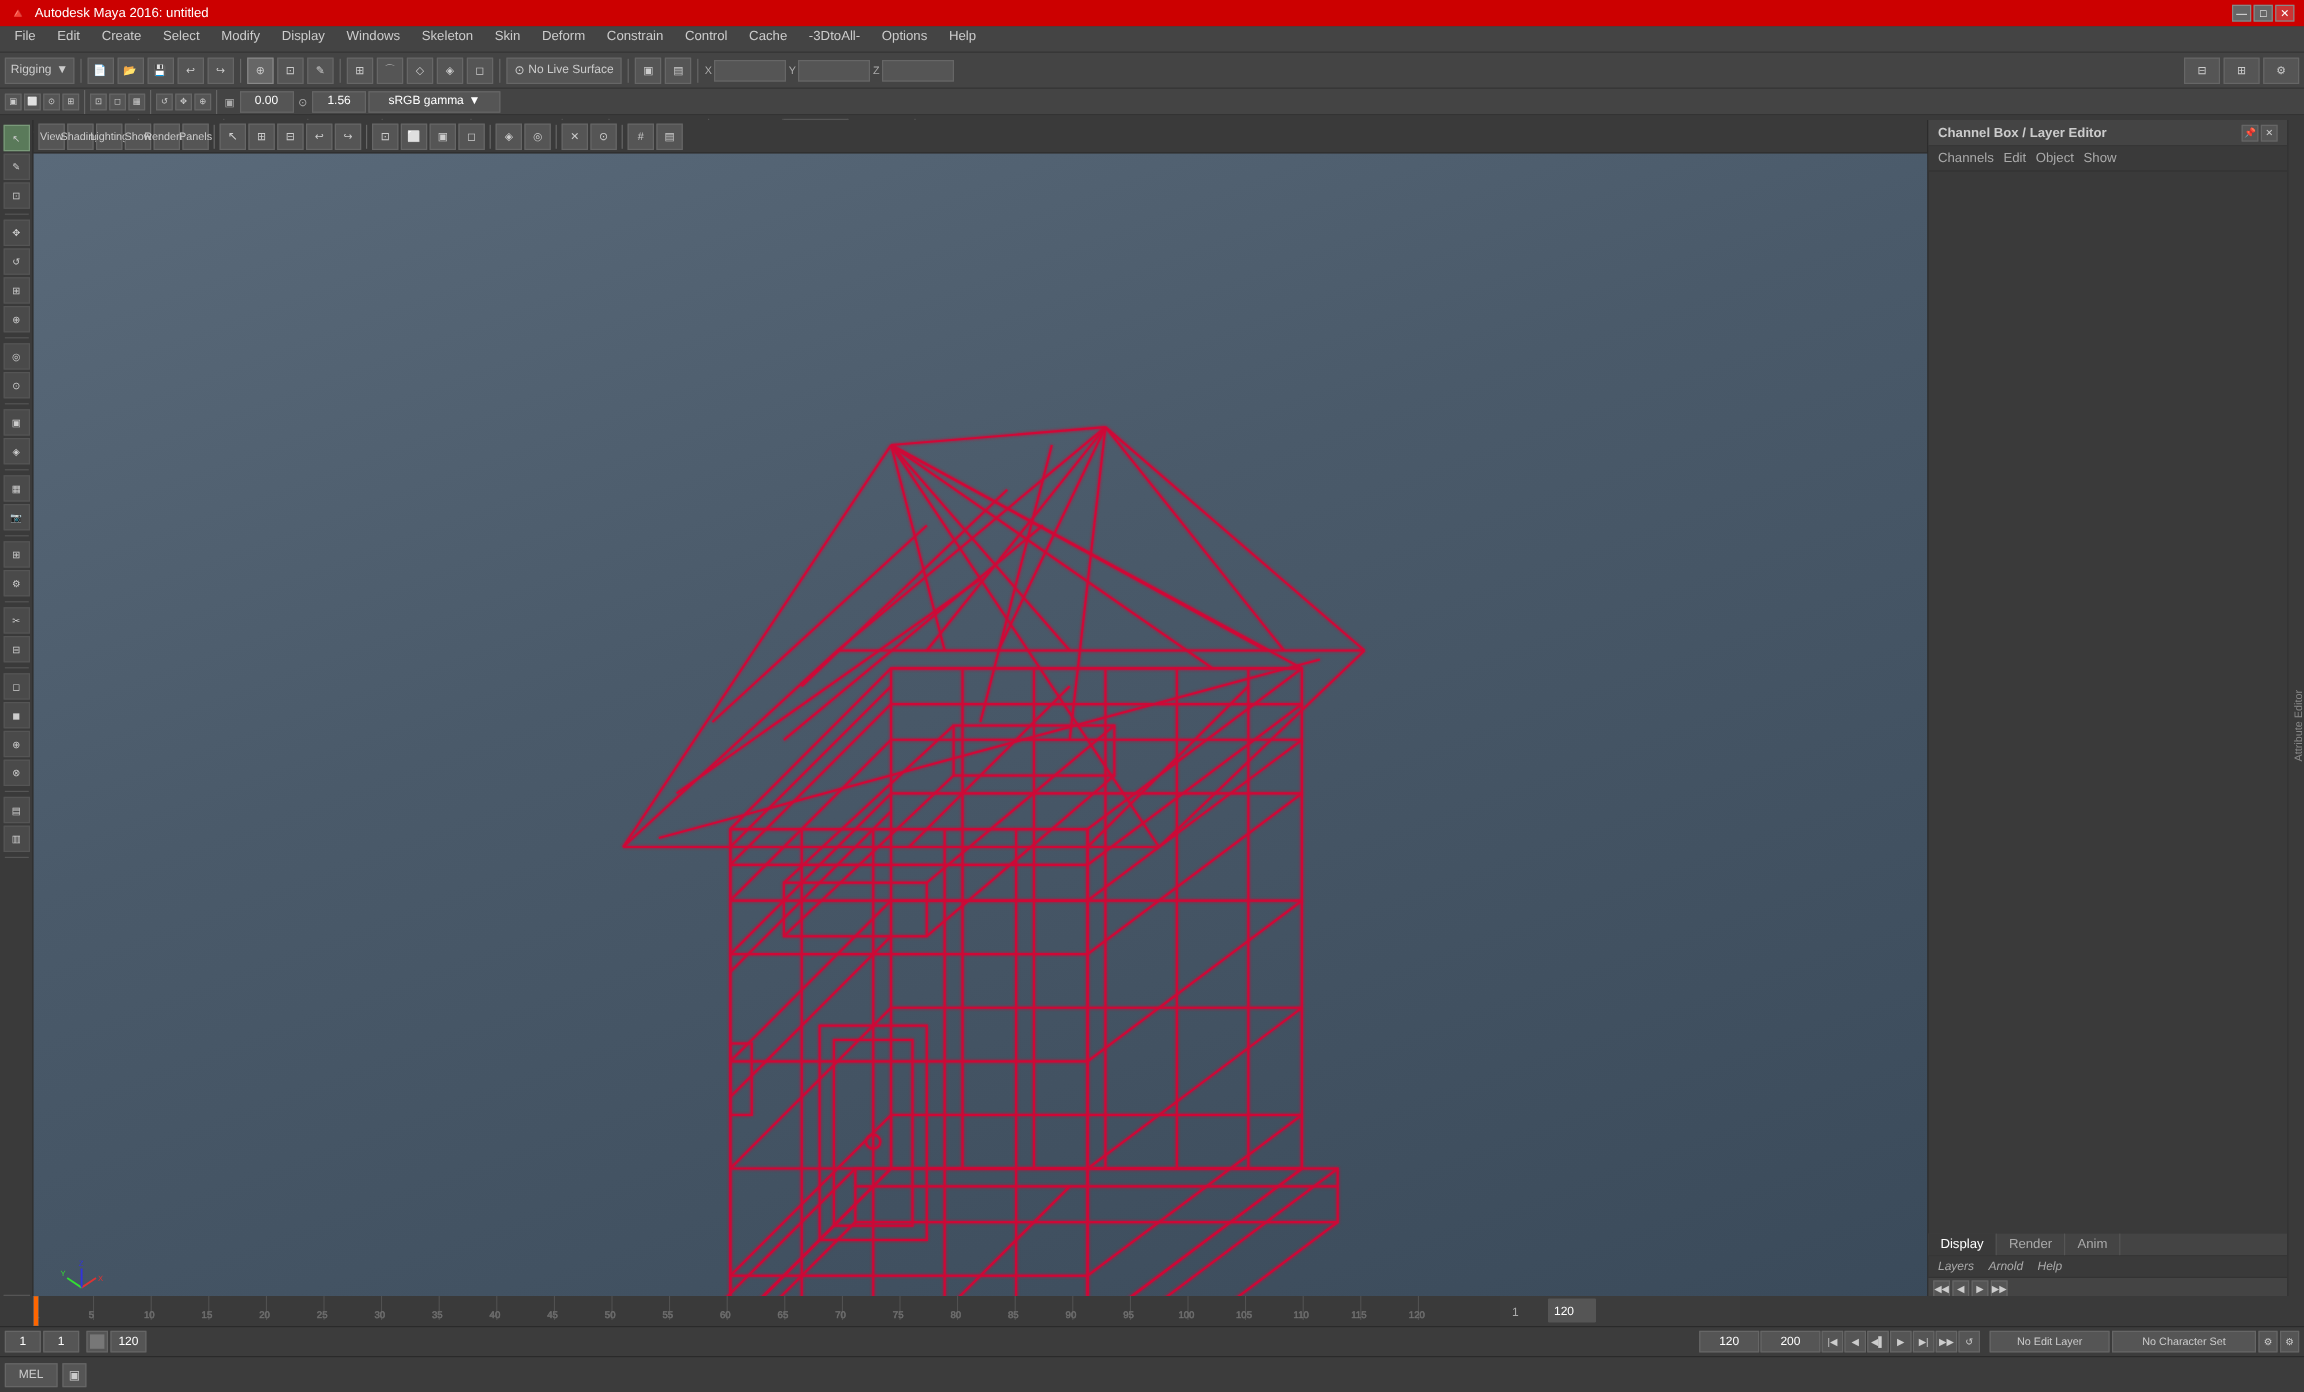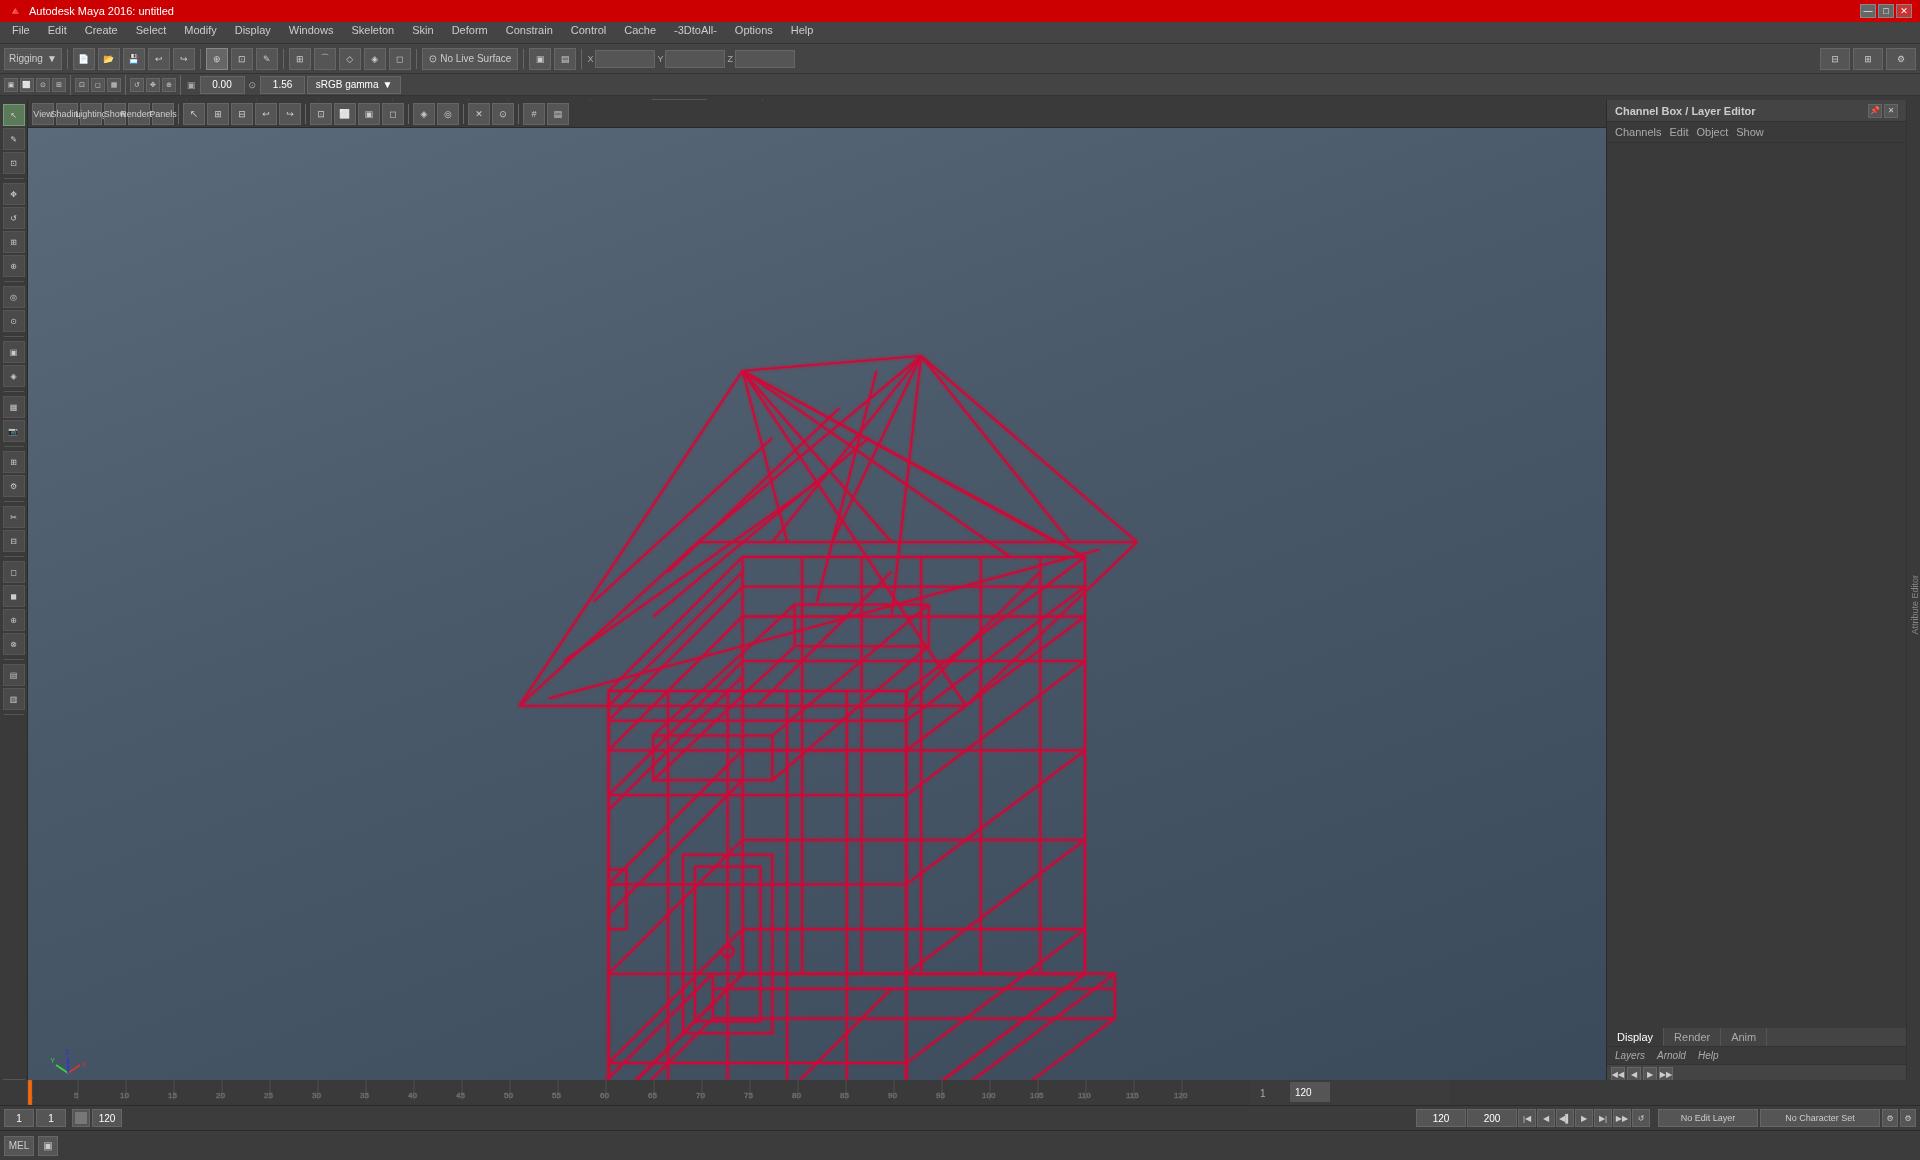--- a/index.html
+++ b/index.html
@@ -474,21 +474,21 @@
 
   <div class="toolbar-btn" style="width:14px;height:14px;font-size:7px;">↺</div>
   <div class="toolbar-btn" style="width:14px;height:14px;font-size:7px;">✥</div>
   <div class="toolbar-btn" style="width:14px;height:14px;font-size:7px;">⊕</div>
   <div class="toolbar-separator"></div>
 
   <span style="font-size:9px;color:#aaa;padding:0 2px;">▣</span>
   <div style="width:45px;height:18px;background:#555;border:1px solid #666;font-size:10px;color:#fff;display:flex;align-items:center;justify-content:center;">0.00</div>
   <span style="font-size:9px;color:#aaa;padding:0 2px;">⊙</span>
   <div style="width:45px;height:18px;background:#555;border:1px solid #666;font-size:10px;color:#fff;display:flex;align-items:center;justify-content:center;">1.56</div>
-  <div style="width:94px;height:18px;background:#555;border:1px solid #666;font-size:10px;color:#fff;display:flex;align-items:center;justify-content:center;gap:4px;">
+  <div style="width:110px;height:18px;background:#555;border:1px solid #666;font-size:10px;color:#fff;display:flex;align-items:center;justify-content:center;gap:4px;">
     <span>sRGB gamma</span>
     <span>▼</span>
   </div>
 </div>
 
 <div id="tab-bar">
   <div class="tab">Curves / Surfaces</div>
   <div class="tab">Polygons</div>
   <div class="tab">Sculpting</div>
   <div class="tab">Rigging</div>
@@ -885,17 +885,17 @@
 
   <div style="display:flex;align-items:center;gap:2px;padding:0 4px;">
     <div style="width:100px;height:18px;background:#555;border:1px solid #666;color:#ccc;font-size:9px;display:flex;align-items:center;justify-content:center;">No Edit Layer</div>
     <div style="width:120px;height:18px;background:#555;border:1px solid #666;color:#ccc;font-size:9px;display:flex;align-items:center;justify-content:center;">No Character Set</div>
     <div class="play-btn" style="width:16px;">⚙</div>
     <div class="play-btn" style="width:16px;">⚙</div>
   </div>
 </div>
 
 <div id="cmd-line">
-  <div style="width:30px;height:20px;background:#555;border:1px solid #666;color:#ccc;font-size:10px;display:flex;align-items:center;justify-content:center;cursor:pointer;">
+  <div style="width:44px;height:20px;background:#555;border:1px solid #666;color:#ccc;font-size:10px;display:flex;align-items:center;justify-content:center;cursor:pointer;">
     <span>MEL</span>
   </div>
   <div style="width:20px;height:20px;background:#555;border:1px solid #666;color:#ccc;font-size:10px;display:flex;align-items:center;justify-content:center;">▣</div>
 </div>
 
 </body></html>

